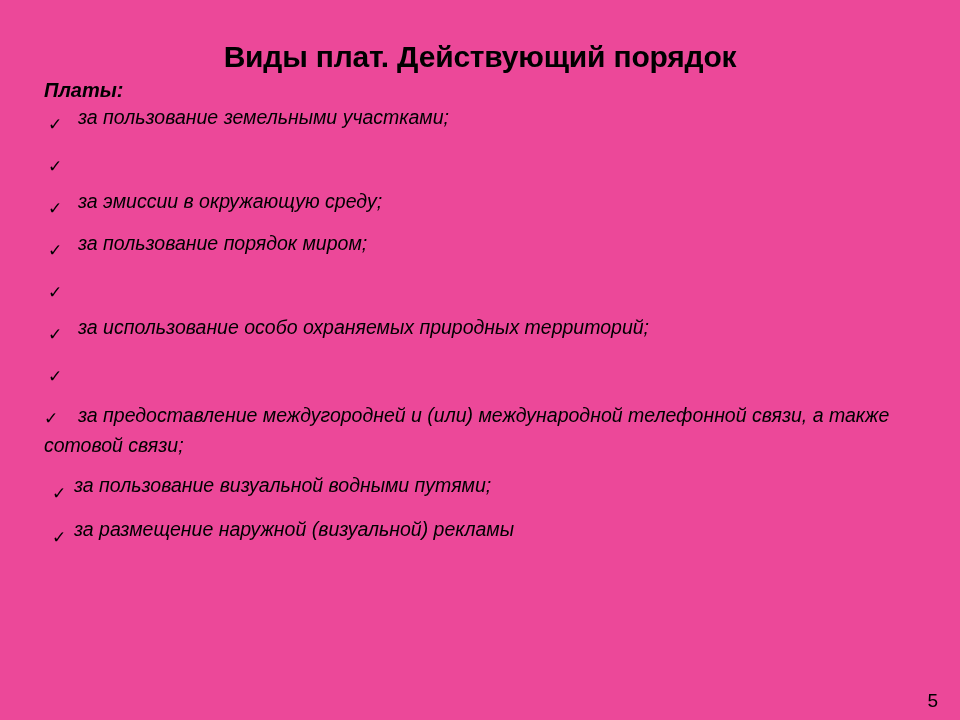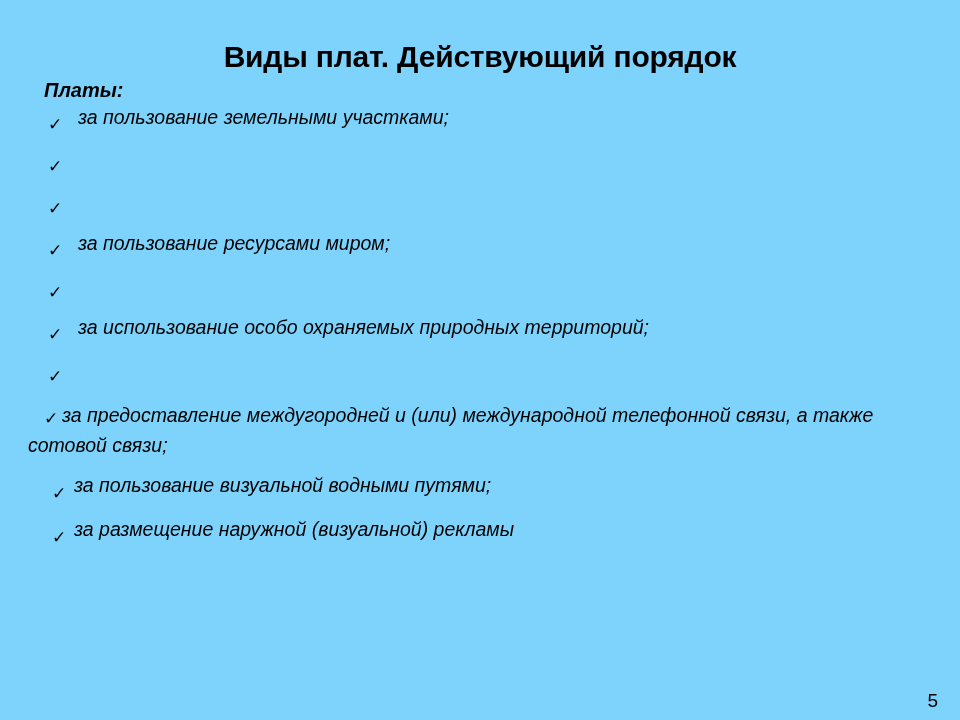--- a/index.html
+++ b/index.html
@@ -13,21 +13,21 @@
     background: #ffffff;
     font-family: "Liberation Sans", "DejaVu Sans", sans-serif;
     color: #000000;
     overflow: hidden;
   }
 
   .slide {
     position: relative;
     width: 960px;
     height: 720px;
-    background: #7dd3fc;
+    background: #ec4899;
     box-sizing: border-box;
   }
 
   
   .slide-title {
     position: absolute;
     left: 0;
     top: 20px;
     width: 960px;
     text-align: center;
@@ -99,21 +99,21 @@
   li.row-wrap .tick {
     position: absolute;
     left: 44px;
     top: 9px;
     font-size: 17px;
     font-style: normal;
     line-height: 1.18;
   }
   li.row-wrap .txt {
     display: block;
-    margin-left: 0;
+    margin-left: 16px;
     padding-left: 28px;
     text-indent: 34px;
     width: 900px;
     line-height: 1.56;
   }
 
   
   li.row-tight {
     height: 44px;
     padding-top: 10px;
@@ -160,25 +160,26 @@
         <span class="tick">✓</span>
         <span class="txt">за пользование земельными участками;</span>
       </li>
 
       <li class="row">
         <span class="tick">✓</span>
       </li>
 
       <li class="row">
         <span class="tick">✓</span>
-      </li>
-
-      <li class="row">
-        <span class="tick">✓</span>
-        <span class="txt">за пользование ресурсами миром;</span>
+        <span class="txt">за эмиссии в окружающую среду;</span>
+      </li>
+
+      <li class="row">
+        <span class="tick">✓</span>
+        <span class="txt">за пользование порядок миром;</span>
       </li>
 
       <li class="row">
         <span class="tick">✓</span>
       </li>
 
       <li class="row">
         <span class="tick">✓</span>
         <span class="txt">за использование особо охраняемых природных территорий;</span>
       </li>

